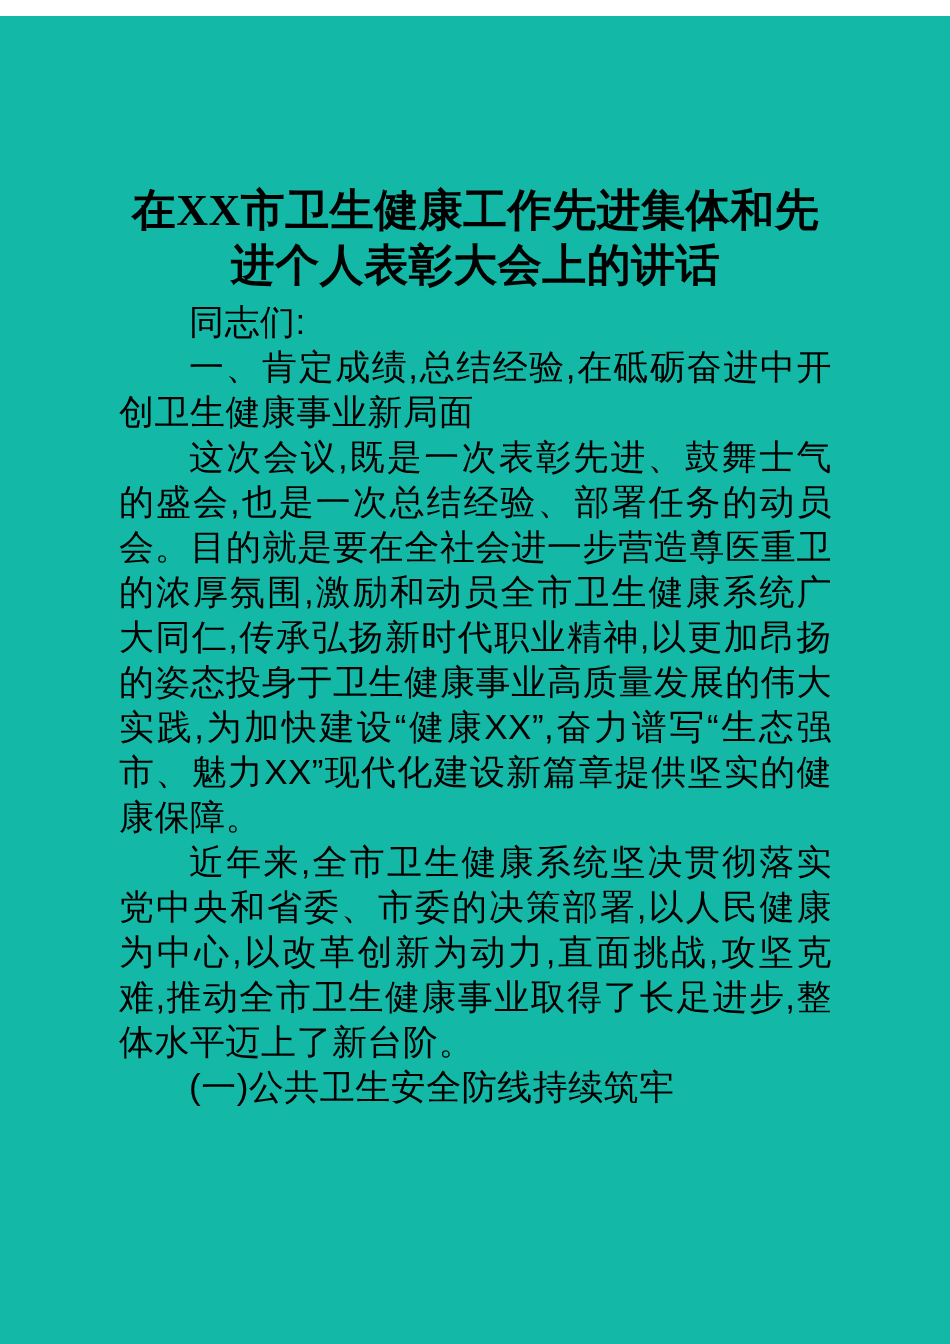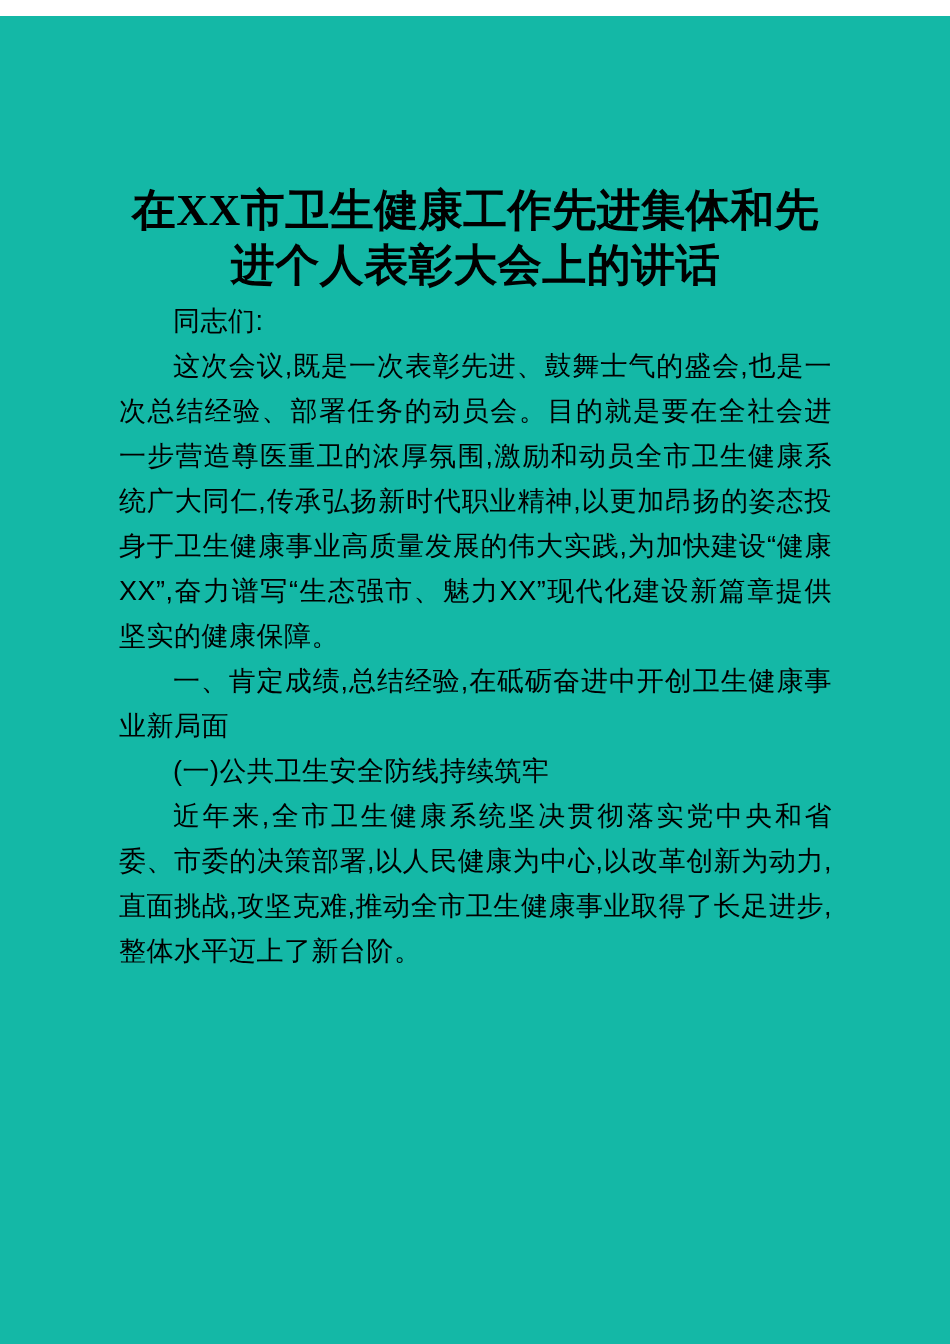--- a/index.html
+++ b/index.html
@@ -26,33 +26,33 @@
     font-size: 44px;
     line-height: 55px;
     text-align: center;
     letter-spacing: 0.5px;
   }
   .doc-body {
     margin-top: 6px;
   }
   .doc-body p {
     margin: 0;
-    font-size: 27px;
+    font-size: 35px;
     line-height: 45px;
     text-indent: 2em;
     text-align: justify;
     letter-spacing: 0.5px;
     word-break: break-all;
   }
 </style>
 </head>
 <body>
 
 <div class="page">
   <h1 class="doc-title">在XX市卫生健康工作先进集体和先进个人表彰大会上的讲话</h1>
   <div class="doc-body" id="doc-body">
       <p class="para para-salutation">同志们:</p>
+      <p class="para para-heading">一、肯定成绩,总结经验,在砥砺奋进中开创卫生健康事业新局面</p>
       <p class="para para-body">这次会议,既是一次表彰先进、鼓舞士气的盛会,也是一次总结经验、部署任务的动员会。目的就是要在全社会进一步营造尊医重卫的浓厚氛围,激励和动员全市卫生健康系统广大同仁,传承弘扬新时代职业精神,以更加昂扬的姿态投身于卫生健康事业高质量发展的伟大实践,为加快建设“健康XX”,奋力谱写“生态强市、魅力XX”现代化建设新篇章提供坚实的健康保障。</p>
-      <p class="para para-heading">一、肯定成绩,总结经验,在砥砺奋进中开创卫生健康事业新局面</p>
+      <p class="para para-body">近年来,全市卫生健康系统坚决贯彻落实党中央和省委、市委的决策部署,以人民健康为中心,以改革创新为动力,直面挑战,攻坚克难,推动全市卫生健康事业取得了长足进步,整体水平迈上了新台阶。</p>
       <p class="para para-subheading">(一)公共卫生安全防线持续筑牢</p>
-      <p class="para para-body">近年来,全市卫生健康系统坚决贯彻落实党中央和省委、市委的决策部署,以人民健康为中心,以改革创新为动力,直面挑战,攻坚克难,推动全市卫生健康事业取得了长足进步,整体水平迈上了新台阶。</p>
     </div>
 </div>
 
 </body></html>

